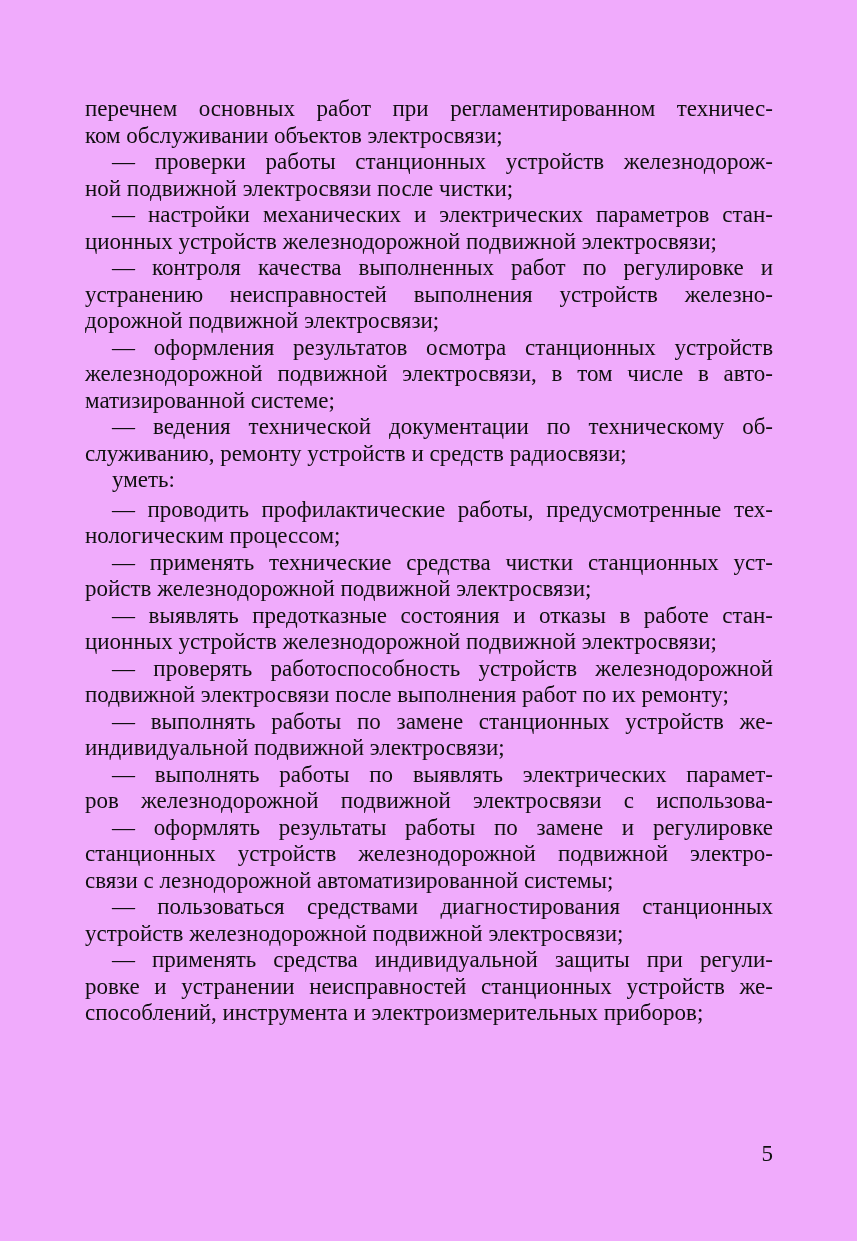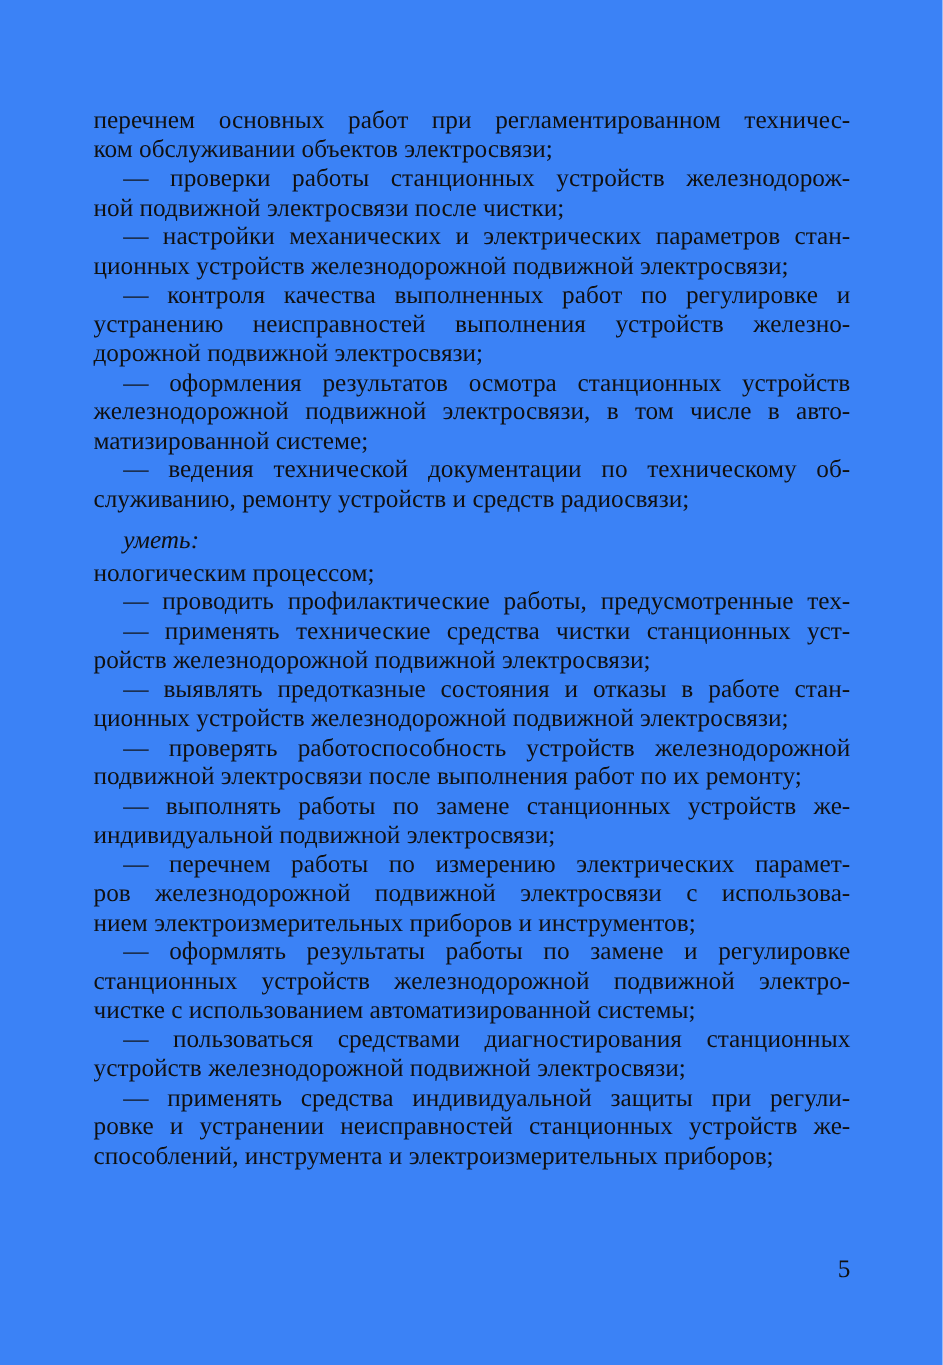--- a/index.html
+++ b/index.html
@@ -4,37 +4,36 @@
 <style>
   html, body {
     margin: 0;
     padding: 0;
     background: #ffffff;
   }
   .page {
     position: relative;
     width: 857px;
     height: 1241px;
-    background: #3b82f6;
+    background: #f0abfc;
     font-family: "Liberation Serif", "DejaVu Serif", serif;
     color: #101010;
     overflow: hidden;
   }
   .text-block {
     position: absolute;
     left: 85px;
     top: 96px;
     width: 688px;
     font-size: 23px;
     line-height: 26.5px;
   }
   .paragraph { margin: 0; padding: 0; }
   .paragraph.italic {
-    font-style: italic;
-    margin-top: 11px;
+    margin-top: 0;
     margin-bottom: 3px;
   }
   .line {
     text-align: justify;
     text-align-last: justify;
   }
   .line.last {
     text-align-last: left;
   }
   .line.indent {
@@ -79,48 +78,47 @@
         <div class="line last">матизированной системе;</div>
       </div>
       <div class="paragraph">
         <div class="line indent">— ведения технической документации по техническому об-</div>
         <div class="line last">служиванию, ремонту устройств и средств радиосвязи;</div>
       </div>
       <div class="paragraph italic">
         <div class="line indent last">уметь:</div>
       </div>
       <div class="paragraph">
+        <div class="line indent">— проводить профилактические работы, предусмотренные тех-</div>
         <div class="line last">нологическим процессом;</div>
-        <div class="line indent">— проводить профилактические работы, предусмотренные тех-</div>
       </div>
       <div class="paragraph">
         <div class="line indent">— применять технические средства чистки станционных уст-</div>
         <div class="line last">ройств железнодорожной подвижной электросвязи;</div>
       </div>
       <div class="paragraph">
         <div class="line indent">— выявлять предотказные состояния и отказы в работе стан-</div>
         <div class="line last">ционных устройств железнодорожной подвижной электросвязи;</div>
       </div>
       <div class="paragraph">
         <div class="line indent">— проверять работоспособность устройств железнодорожной</div>
         <div class="line last">подвижной электросвязи после выполнения работ по их ремонту;</div>
       </div>
       <div class="paragraph">
         <div class="line indent">— выполнять работы по замене станционных устройств же-</div>
         <div class="line last">индивидуальной подвижной электросвязи;</div>
       </div>
       <div class="paragraph">
-        <div class="line indent">— перечнем работы по измерению электрических парамет-</div>
+        <div class="line indent">— выполнять работы по выявлять электрических парамет-</div>
         <div class="line">ров железнодорожной подвижной электросвязи с использова-</div>
-        <div class="line last">нием электроизмерительных приборов и инструментов;</div>
       </div>
       <div class="paragraph">
         <div class="line indent">— оформлять результаты работы по замене и регулировке</div>
         <div class="line">станционных устройств железнодорожной подвижной электро-</div>
-        <div class="line last">чистке с использованием автоматизированной системы;</div>
+        <div class="line last">связи с лезнодорожной автоматизированной системы;</div>
       </div>
       <div class="paragraph">
         <div class="line indent">— пользоваться средствами диагностирования станционных</div>
         <div class="line last">устройств железнодорожной подвижной электросвязи;</div>
       </div>
       <div class="paragraph">
         <div class="line indent">— применять средства индивидуальной защиты при регули-</div>
         <div class="line">ровке и устранении неисправностей станционных устройств же-</div>
         <div class="line last">способлений, инструмента и электроизмерительных приборов;</div>
       </div>

